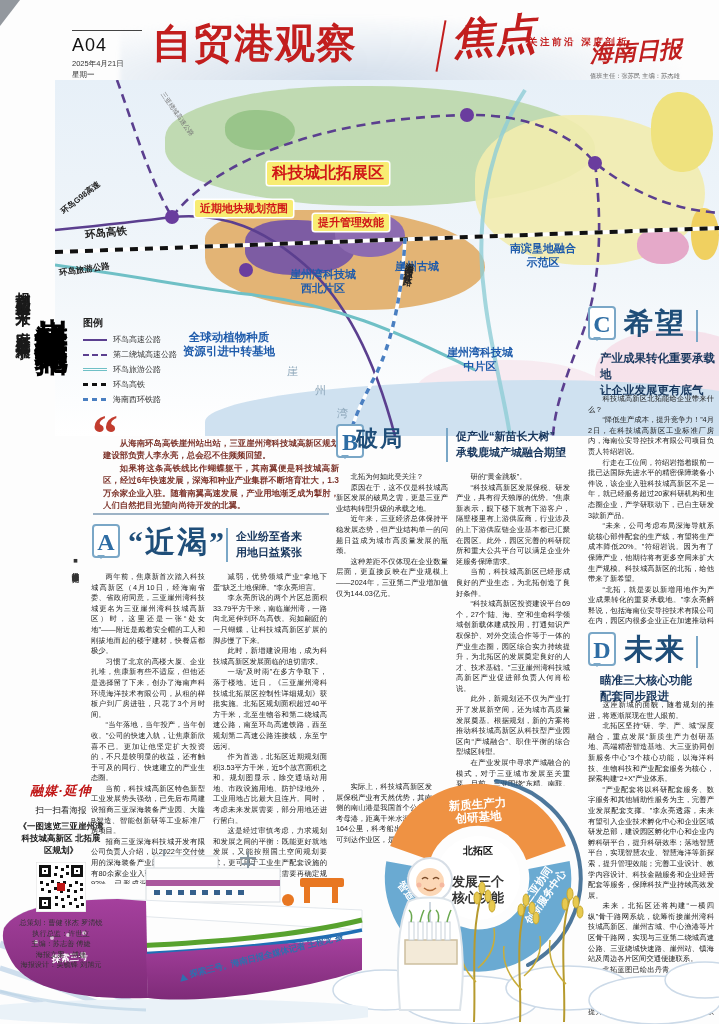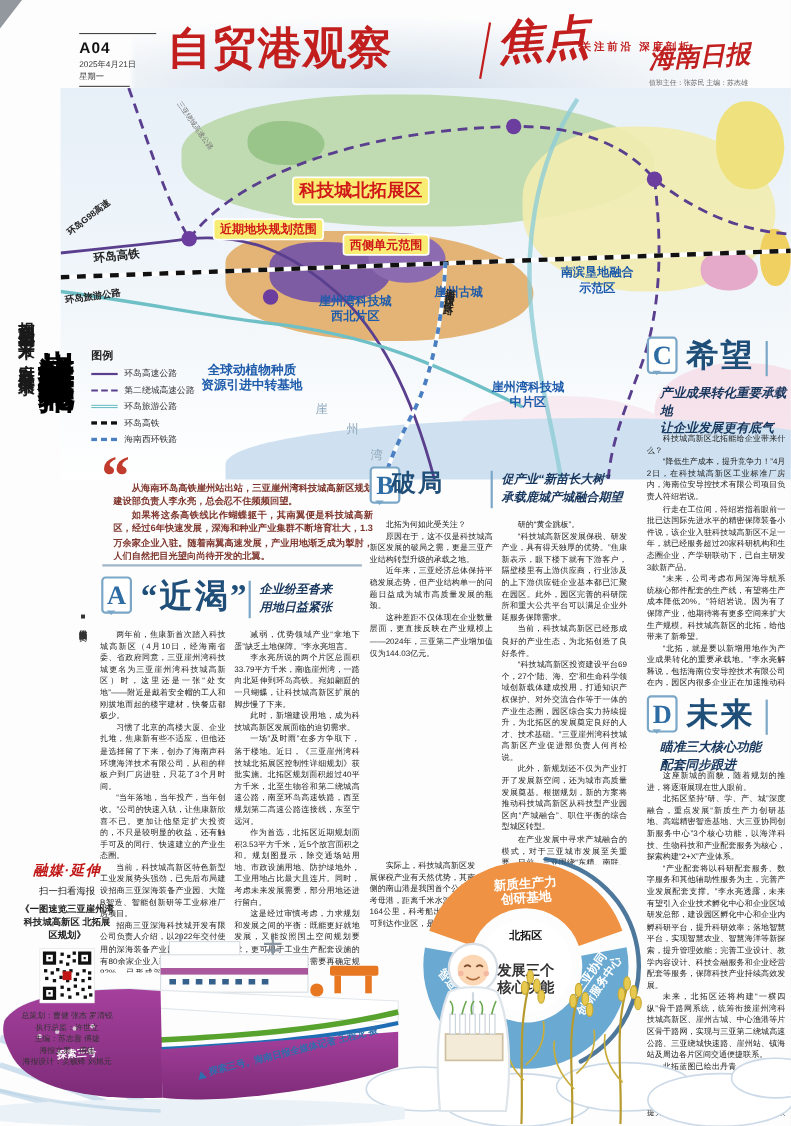--- a/index.html
+++ b/index.html
@@ -7,21 +7,21 @@
         font-family:"Liberation Sans",sans-serif;color:#222;}
   [data-name]{box-sizing:border-box;}
   .abs{position:absolute;}
   .preline{white-space:pre-line;}
 
   
   #masthead-bg{left:120px;top:18px;width:560px;height:80px;
     background:radial-gradient(ellipse at 40% 80%, rgba(140,170,205,.38), rgba(190,210,230,.18) 55%, rgba(255,255,255,0) 75%);
     filter:blur(2px);}
   #edition{left:72px;top:30px;width:70px;border-top:1.5px solid #444;padding-top:4px;}
-  #edition .ed{font-size:14px;font-weight:bold;color:#111;letter-spacing:1px;}
+  #edition .ed{font-size:18px;font-weight:normal;color:#111;letter-spacing:1px;}
   #edition .dt{font-size:7.5px;color:#333;margin-top:3px;}
   #edition .wd{font-size:7.5px;color:#333;margin-top:1px;border-bottom:1.5px solid #444;padding-bottom:3px;width:46px;}
   #coltitle{left:152px;top:16px;width:300px;}
   #coltitle .big{font-family:"Liberation Serif",serif;font-weight:900;font-size:40px;
     color:var(--masthead-red);letter-spacing:1px;text-align:right;}
   #focus{left:452px;top:8px;transform:rotate(-4deg);font-family:"Liberation Serif",serif;
     font-style:italic;font-weight:900;font-size:42px;color:var(--masthead-red);}
   #divbar{left:440px;top:20px;width:2px;height:52px;background:var(--masthead-red);transform:rotate(10deg);}
   #tagline{left:528px;top:36px;font-size:9.5px;color:var(--masthead-red);letter-spacing:2.5px;font-weight:bold;}
   #paper{left:590px;top:36px;width:120px;text-align:left;}
@@ -64,21 +64,21 @@
   #intro-rule{left:93px;top:513px;width:236px;height:2px;background:#9db3c6;}
 
   
   .sicon{position:absolute;width:28px;height:34px;border:2px solid var(--icon-blue);
     border-radius:4px;color:#2e6da4;font-family:"Liberation Serif",serif;font-weight:900;
     font-size:24px;text-align:center;line-height:32px;background:#fff;}
   .sicon:after{content:"";position:absolute;left:3px;bottom:-7px;border:4px solid transparent;
     border-top-color:var(--icon-blue);}
   .stitle{position:absolute;font-family:"Liberation Serif",serif;font-weight:900;
     color:var(--section-blue);letter-spacing:2px;}
-  .ssub{position:absolute;font-size:11px;font-weight:900;color:#17365d;line-height:16px;font-style:italic;}
+  .ssub{position:absolute;font-size:11px;font-weight:900;color:#17365d;line-height:16px;}
   .svline{position:absolute;width:2px;background:#7aa7c7;}
 
   
   .bodycol{position:absolute;overflow:hidden;text-align:justify;}
   .bodycol p{margin:0;text-indent:2em;font-size:7.3px;line-height:10.6px;color:#1c1c1c;}
 
   
   #diagram{left:372px;top:772px;width:212px;height:212px;}
   .arc-label{position:absolute;color:#fff;font-weight:900;font-size:11.5px;text-align:center;line-height:13px;}
   #dg-center{position:absolute;left:64px;top:72px;width:84px;text-align:center;}
@@ -159,21 +159,21 @@
       <path d="M350,158 C348,200 340,260 318,300 C308,320 298,340 295,356" stroke="#fff" stroke-width="3.5" fill="none" data-name="west-rail-base"></path>
       <path d="M350,158 C348,200 340,260 318,300 C308,320 298,340 295,356" stroke="#4a7fc1" stroke-width="3.5" fill="none" stroke-dasharray="6 6" data-name="west-rail"></path>
       <circle cx="117" cy="137" r="7" fill="#6a3d9e" data-name="junction-dot"></circle>
       <circle cx="412" cy="35" r="7" fill="#6a3d9e" data-name="junction-dot"></circle>
       <circle cx="540" cy="83" r="7" fill="#6a3d9e" data-name="junction-dot"></circle>
       <circle cx="191" cy="190" r="7" fill="#6a3d9e" data-name="junction-dot"></circle>
     </svg>
 
     <div class="maplabel-y" style="left:212px;top:82px;font-size:16px;" data-name="label-north-expansion">科技城北拓展区</div>
     <div class="maplabel-y" style="left:140px;top:120px;font-size:11px;" data-name="label-recent-plan">近期地块规划范围</div>
-    <div class="maplabel-y" style="left:258px;top:134px;font-size:11px;" data-name="label-west-unit">西侧单元范围</div>
+    <div class="maplabel-y" style="left:258px;top:134px;font-size:11px;" data-name="label-west-unit">提升管理效能</div>
     <div class="maplabel-b preline" style="left:455px;top:162px;font-size:11px;" data-name="label-nanbin">南滨垦地融合
 示范区</div>
     <div class="maplabel-b" style="left:340px;top:180px;font-size:11px;" data-name="label-old-town">崖州古城</div>
     <div class="maplabel-b preline" style="left:235px;top:188px;font-size:11px;" data-name="label-northwest-area">崖州湾科技城
 西北片区</div>
     <div class="maplabel-b preline" style="left:392px;top:266px;font-size:11px;" data-name="label-mid-area">崖州湾科技城
 中片区</div>
     <div class="maplabel-b preline" style="left:128px;top:250px;font-size:11.5px;" data-name="label-germplasm-base">全球动植物种质
 资源引进中转基地</div>
     <div class="maplabel-k" style="left:2px;top:112px;font-size:8px;transform:rotate(-38deg);" data-name="label-g98">环岛G98高速</div>

